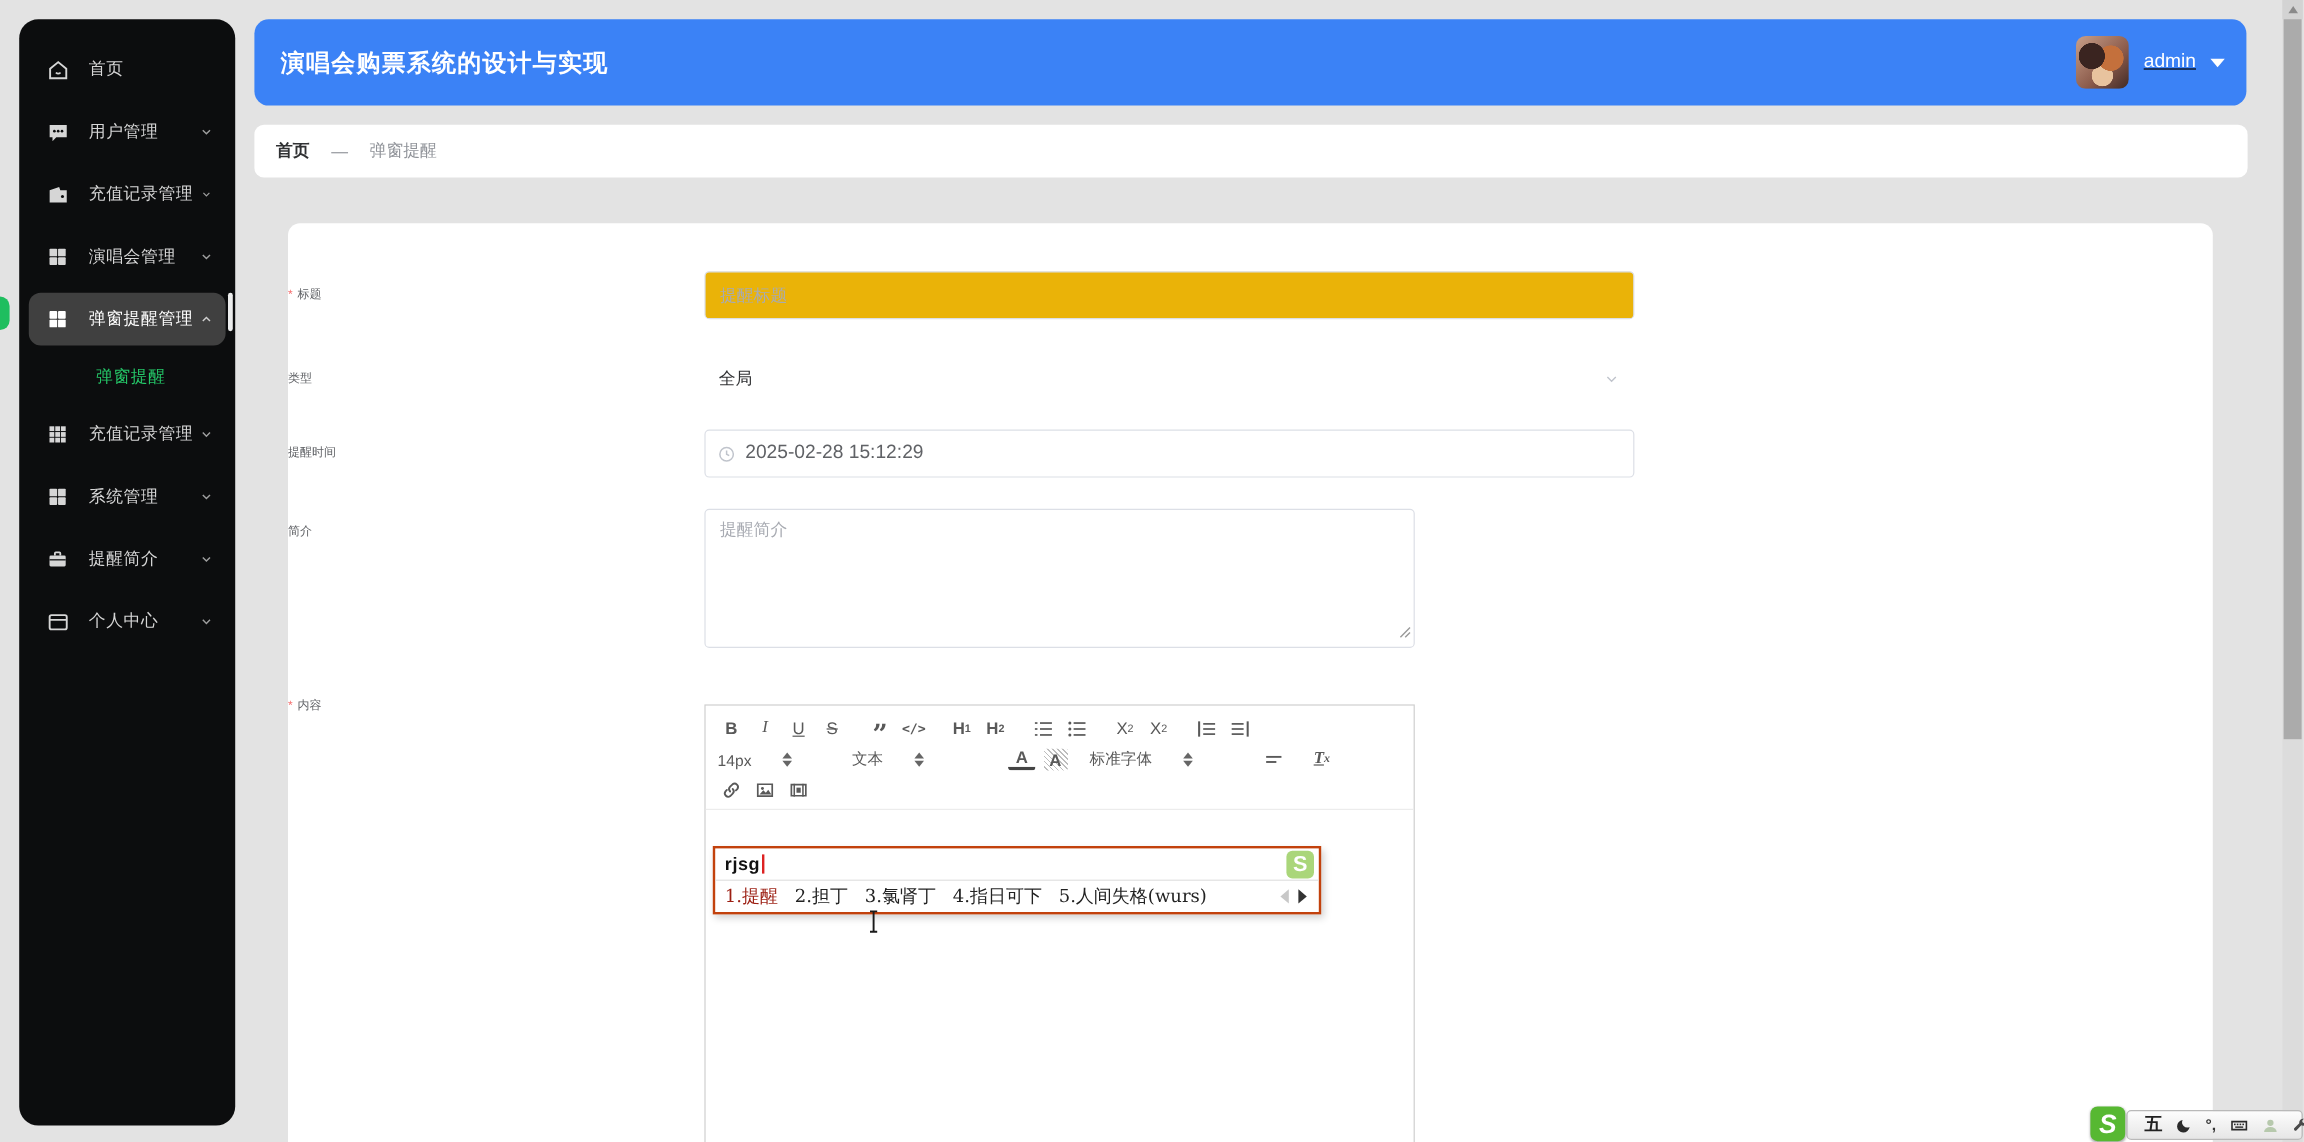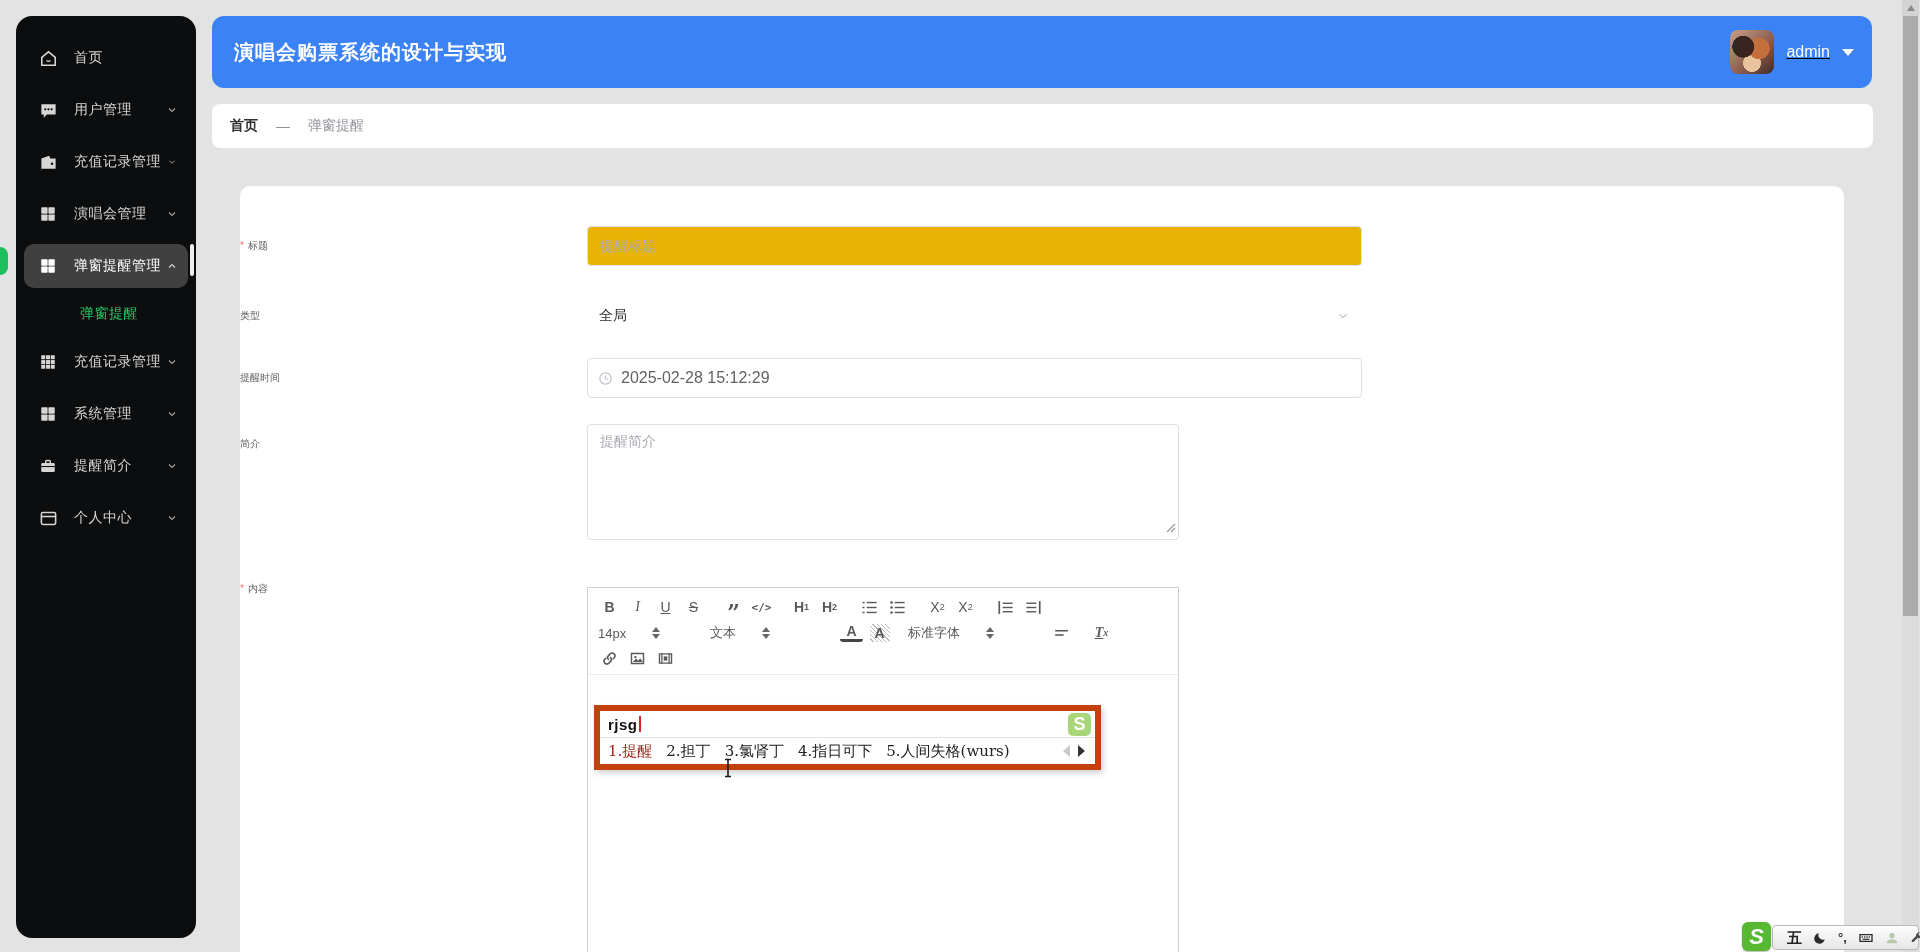--- a/index.html
+++ b/index.html
@@ -102,21 +102,21 @@
   .tb-colorA { font-weight:700; border-bottom:3px solid #444; line-height:13px; height:17px; }
   .tb-bgA { font-weight:700; width:20px; height:18px; display:flex; align-items:center; justify-content:center;
             background:repeating-linear-gradient(45deg, #fff 0 2px, #bdbdbd 2px 3px); border-radius:2px; }
   .tb-clear { font-family:"Liberation Serif", serif; font-style:italic; font-weight:700; }
   .tb-clear .t { text-decoration:underline; }
   .tb-clear sub { font-size:10px; line-height:0; }
   .ed-content { position:relative; height:302px; cursor:text; }
 
   
   .ime-pop { position:absolute; left:6px; top:30px; width:507px; background:#fff;
-             border:6px solid #c2410c; box-shadow:2px 3px 6px rgba(0,0,0,.18); }
+             border:2px solid #c2410c; box-shadow:2px 3px 6px rgba(0,0,0,.18); }
   .ime-comp { height:27px; display:flex; align-items:center; padding:0 8px; position:relative;
               border-bottom:1px solid #e0e0e0; }
   .ime-comp .comp-text { font-size:15px; font-weight:700; color:#111; letter-spacing:.5px; }
   .ime-caret { display:inline-block; width:2px; height:16px; background:#d22; margin-left:1px; }
   .ime-logo { position:absolute; right:4px; top:2px; width:23px; height:23px; border-radius:5px;
               background:#9ccf63; color:#fff; font-weight:900; font-size:18px;
               display:flex; align-items:center; justify-content:center; opacity:.85; }
   .ime-cands { height:26px; display:flex; align-items:center; padding:0 8px;
                font-family:"DejaVu Serif", serif; font-size:15px; color:#222; }
   .cand { margin-right:14px; cursor:pointer; white-space:nowrap; }

